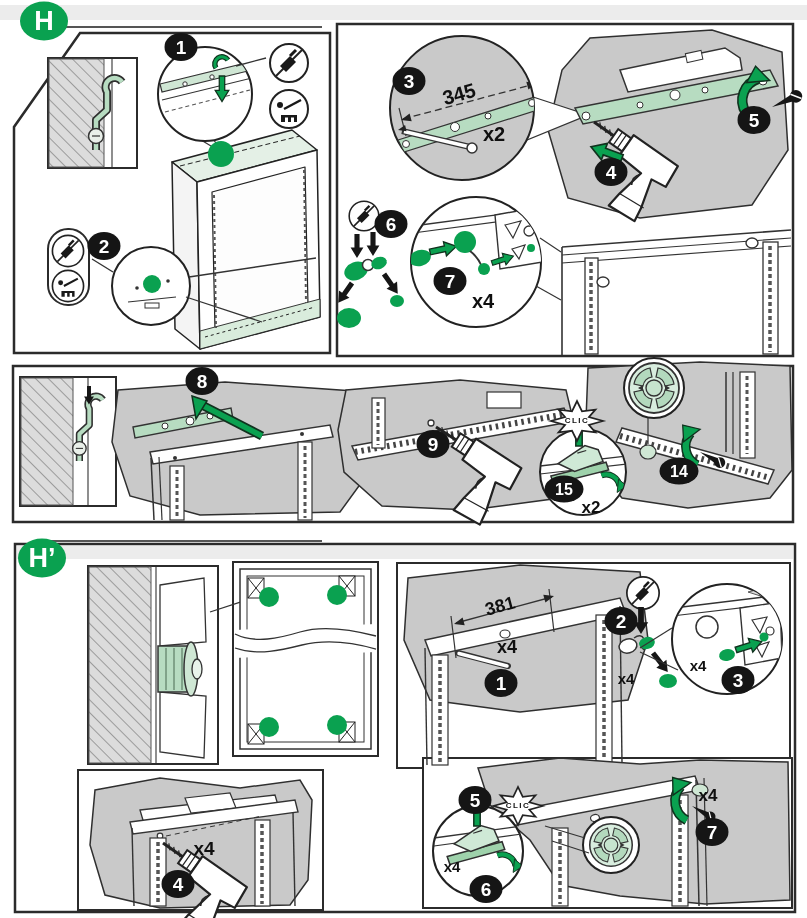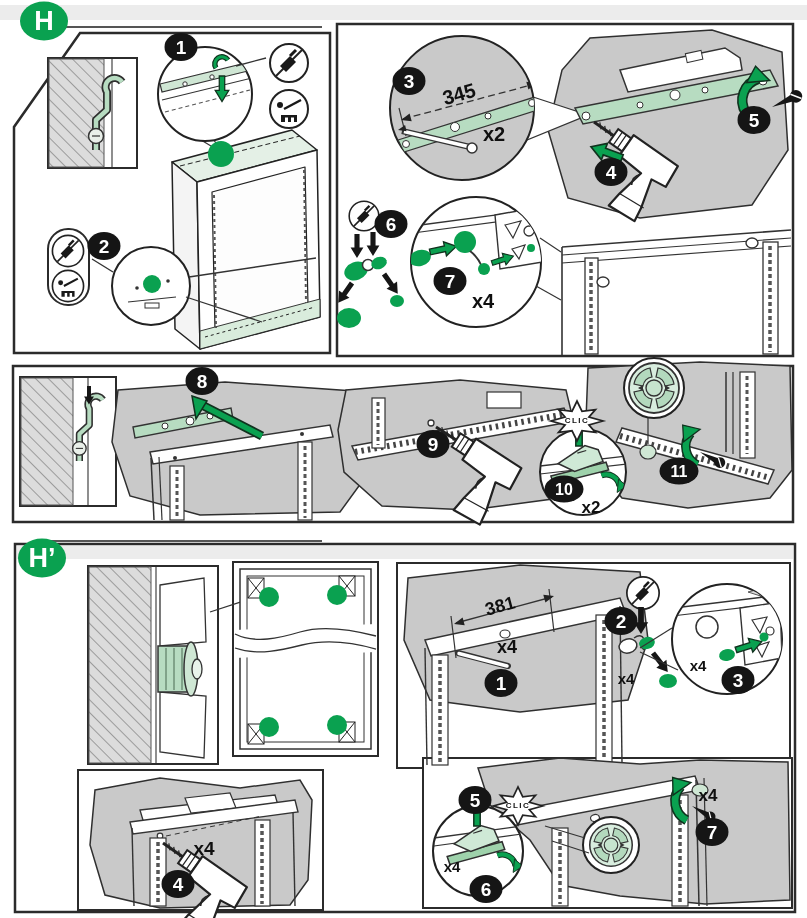--- a/index.html
+++ b/index.html
@@ -477,22 +477,22 @@
 
 <div class="badge b1" style="left:181px;top:47px">1</div>
 <div class="badge b1" style="left:104px;top:246px">2</div>
 <div class="badge b1" style="left:409px;top:81px">3</div>
 <div class="badge b1" style="left:611px;top:172px">4</div>
 <div class="badge b1" style="left:754px;top:120px">5</div>
 <div class="badge b1" style="left:391px;top:224px">6</div>
 <div class="badge b1" style="left:450px;top:281px">7</div>
 <div class="badge b1" style="left:202px;top:381px">8</div>
 <div class="badge b1" style="left:433px;top:444px">9</div>
-<div class="badge b2" style="left:564px;top:489px">10</div>
-<div class="badge b2" style="left:679px;top:471px">11</div>
+<div class="badge b2" style="left:564px;top:489px">15</div>
+<div class="badge b2" style="left:679px;top:471px">14</div>
 
 <div class="badge b1" style="left:501px;top:683px">1</div>
 <div class="badge b1" style="left:621px;top:621px">2</div>
 <div class="badge b1" style="left:738px;top:680px">3</div>
 <div class="badge b1" style="left:178px;top:884px">4</div>
 <div class="badge b1" style="left:475px;top:800px">5</div>
 <div class="badge b1" style="left:486px;top:889px">6</div>
 <div class="badge b1" style="left:712px;top:832px">7</div>
 
 <div class="lbl" style="left:459px;top:94px;font-size:20px;transform:translate(-50%,-50%) rotate(-16deg)">345</div>

